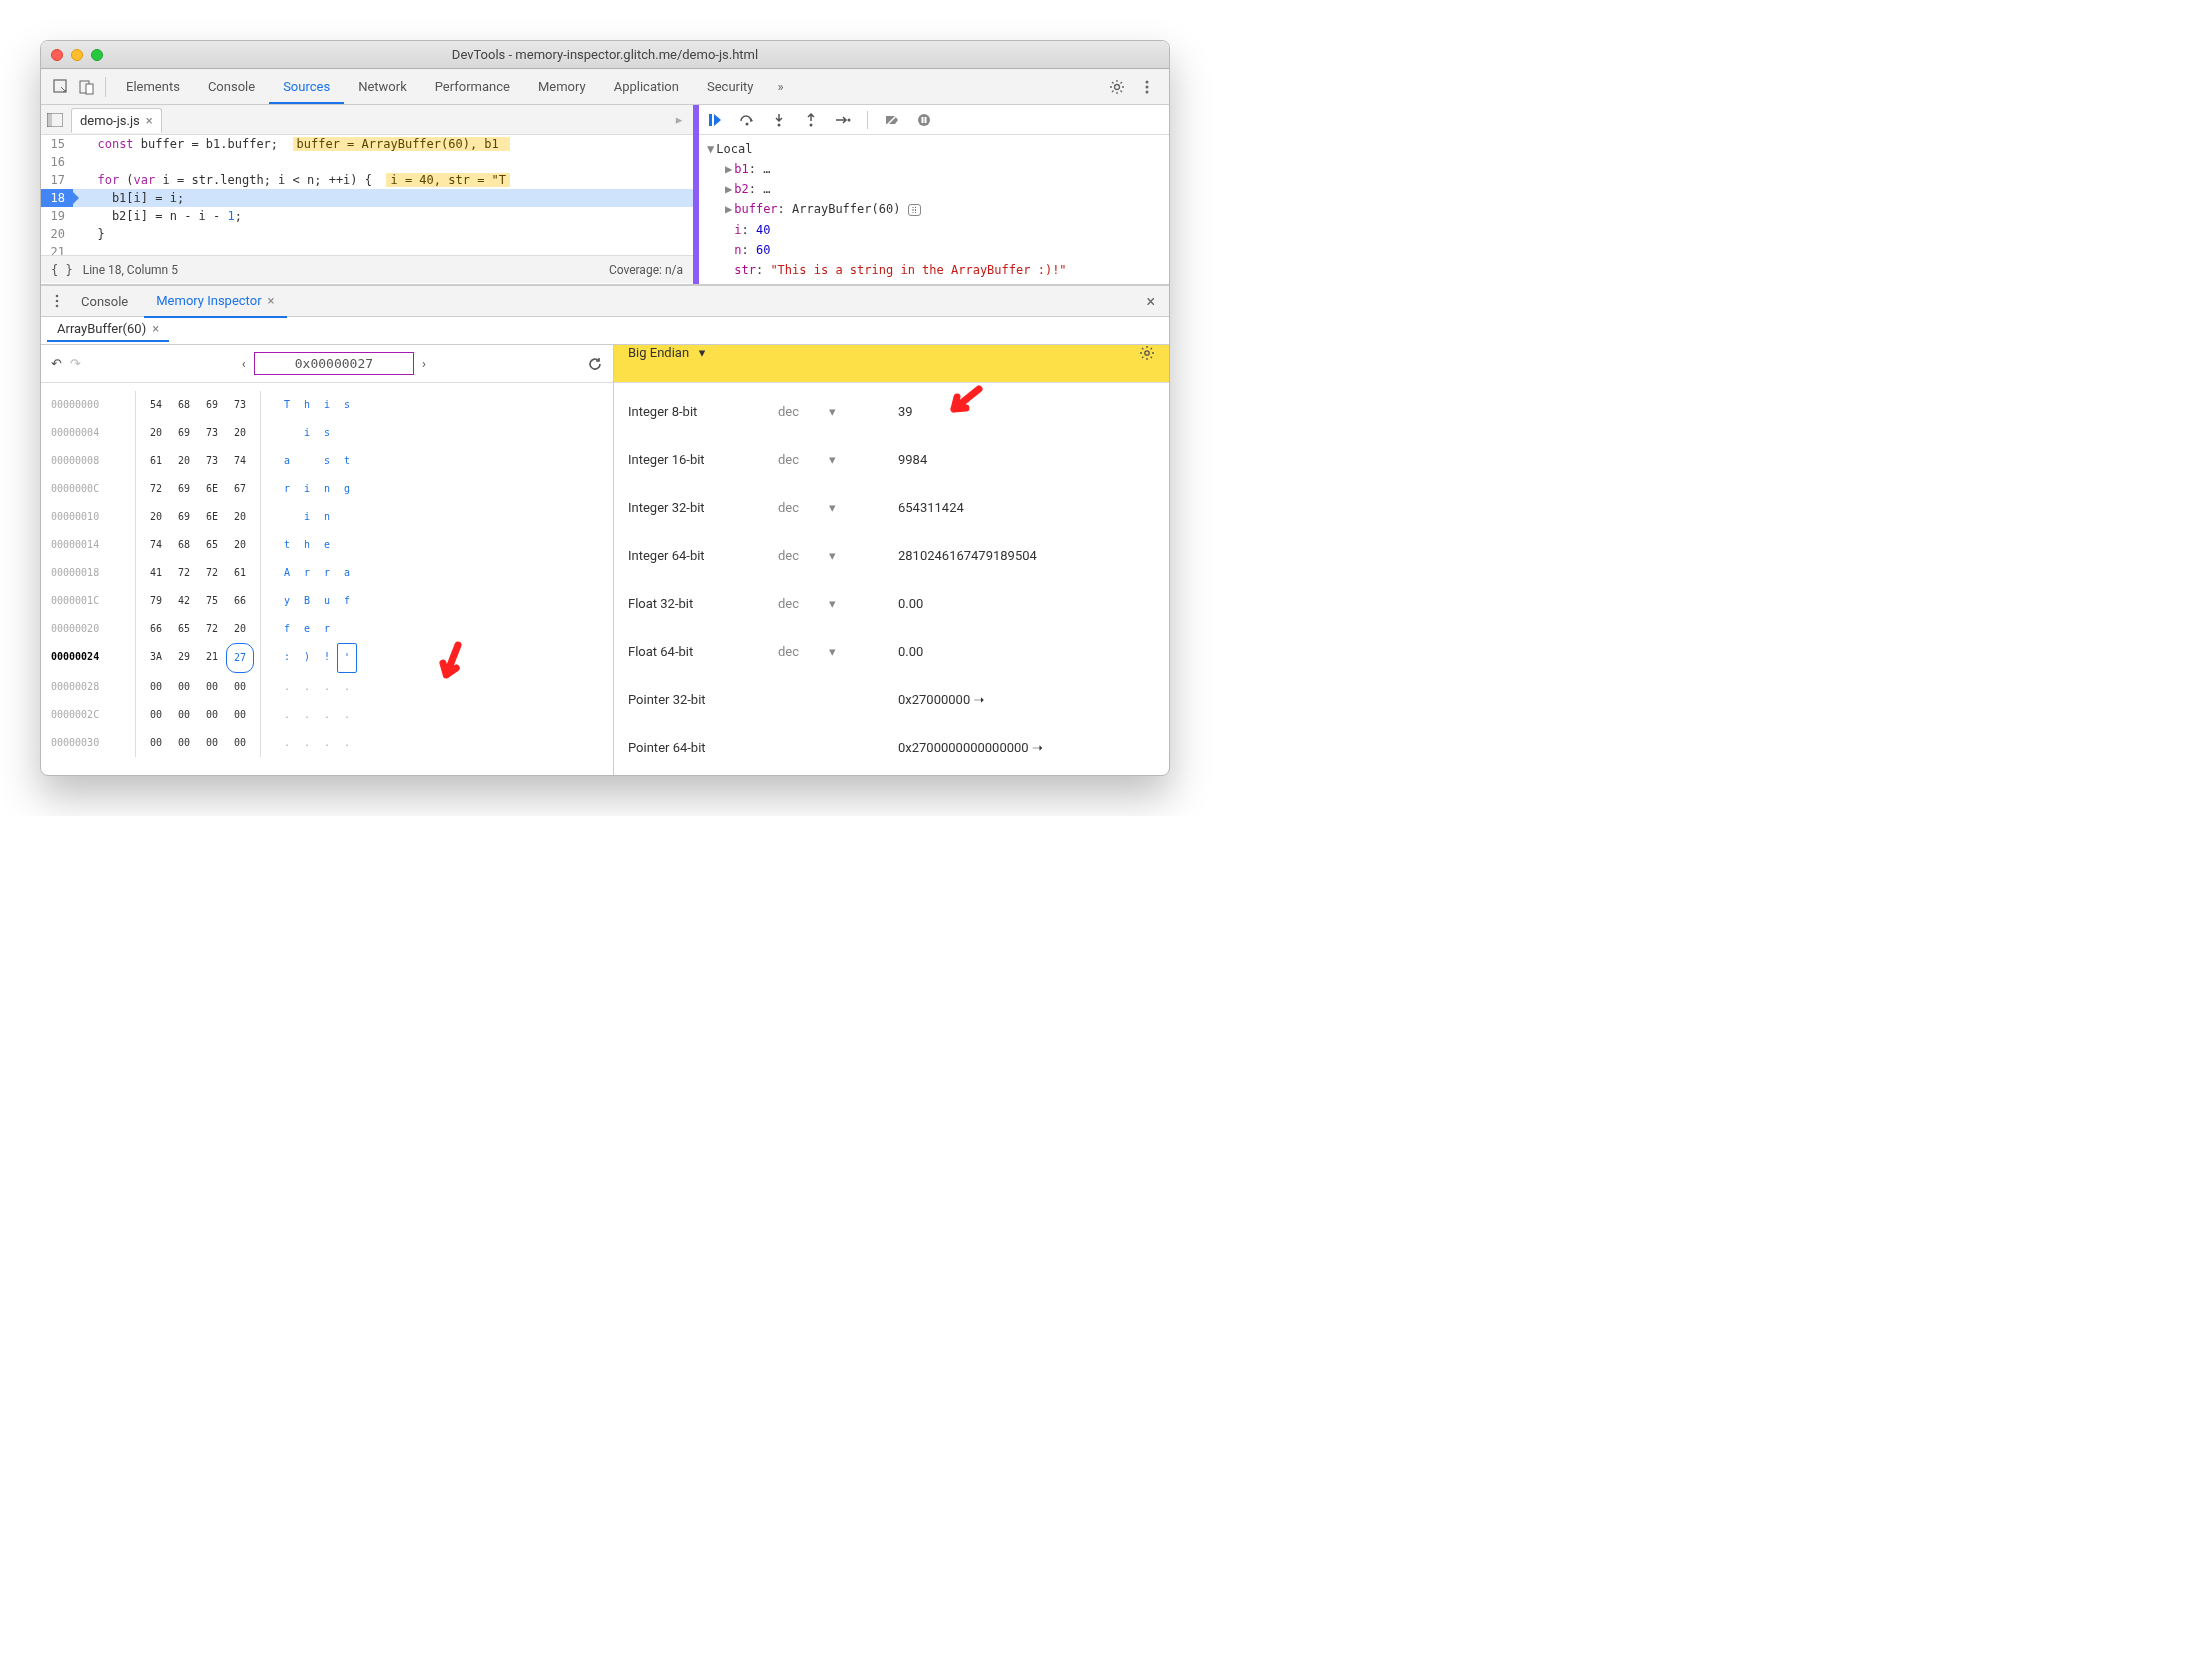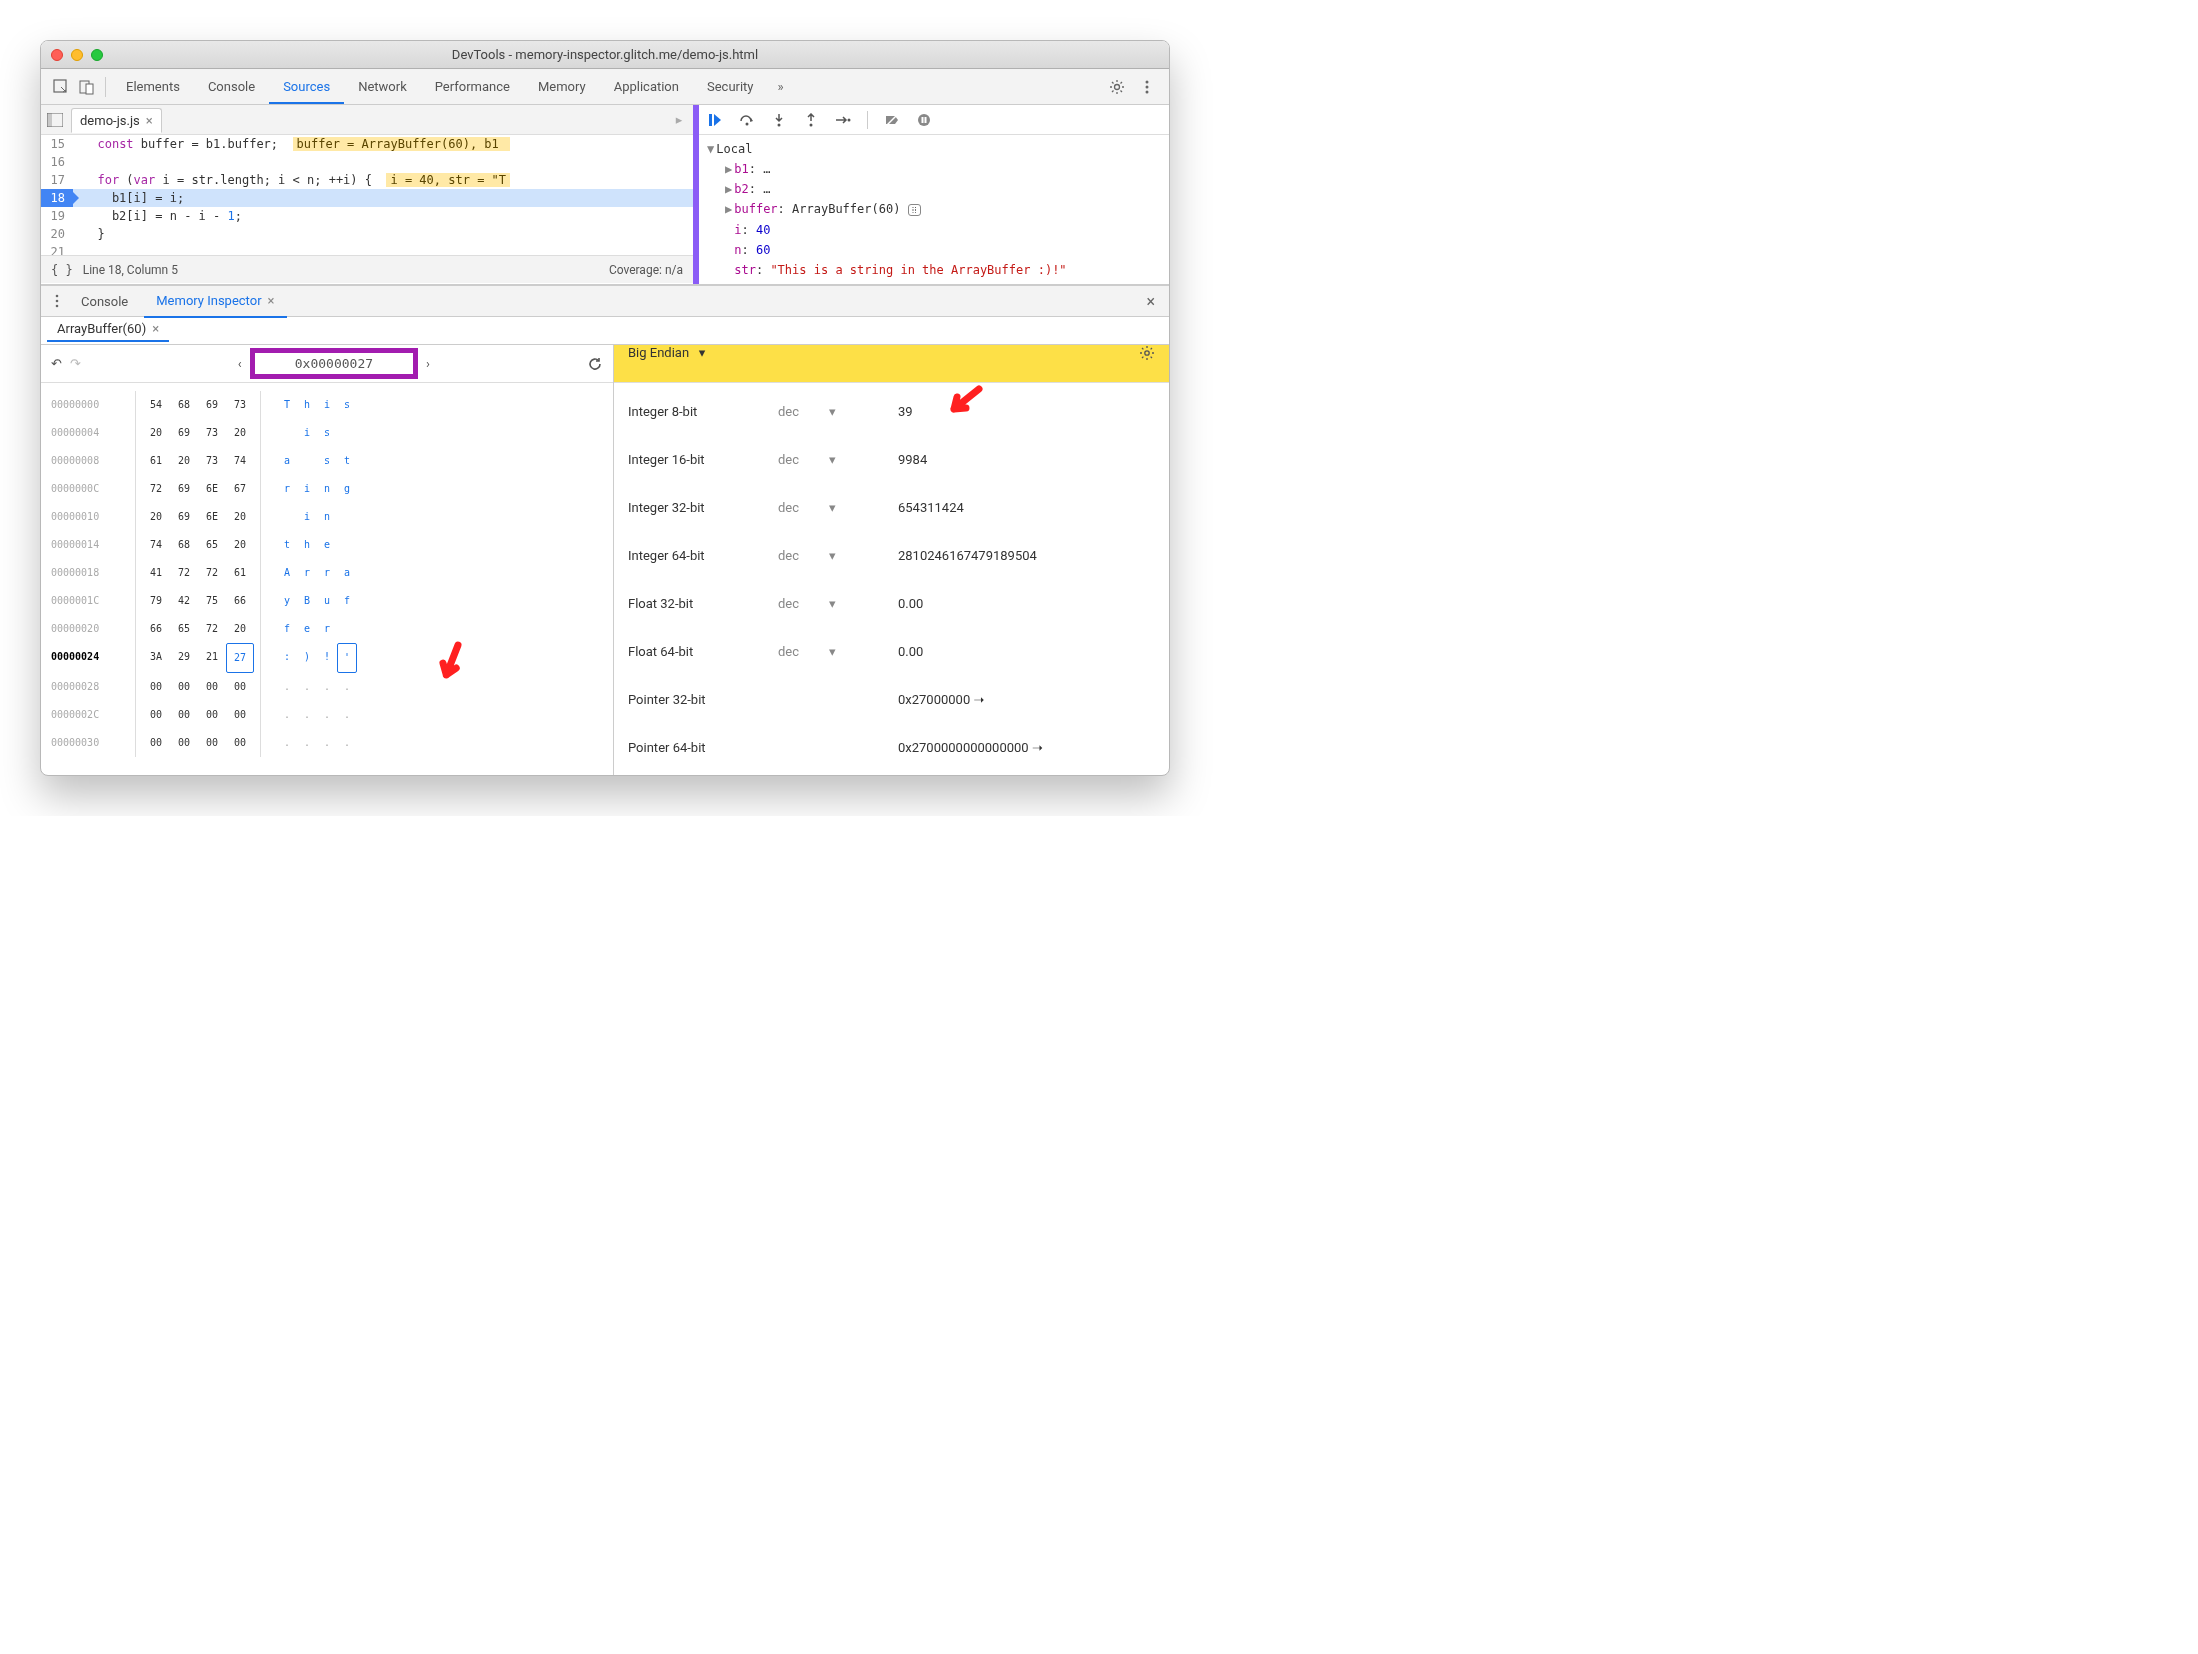--- a/index.html
+++ b/index.html
@@ -48,29 +48,29 @@
 .drawerhdr{display:flex;align-items:center;height:32px;border-top:1px solid #ccc;border-bottom:1px solid #ccc;background:#f3f3f3;padding:0 8px;gap:4px}
 .drawerhdr .dtab{padding:0 12px;height:32px;display:flex;align-items:center;color:#555;gap:6px}
 .drawerhdr .dtab.active{color:#1a73e8;border-bottom:2px solid #1a73e8;margin-bottom:-1px}
 .drawerhdr .spacer{flex:1}
 .memtabs{display:flex;align-items:flex-start;height:28px;border-bottom:1px solid #ccc;padding:0 6px}
 .memtab{padding:4px 10px;border-bottom:2px solid #1a73e8;color:#333;display:flex;gap:6px;align-items:center;margin-bottom:-1px}
 .memrow{display:flex}
 .hexpane{flex:1;border-right:1px solid #ccc}
 .hexbar{display:flex;align-items:center;height:38px;border-bottom:1px solid #ddd;padding:0 10px;gap:8px;color:#555}
 .hexbar .spacer{flex:1}
-.addrfield{border:5px solid #a21caf;padding:3px 40px;font-family:Menlo,monospace;text-align:right}
+.addrfield{border:1px solid #a21caf;padding:3px 40px;font-family:Menlo,monospace;text-align:right}
 .hexgrid{font-family:Menlo,Consolas,monospace;font-size:10px;line-height:28px;padding:8px 0 8px 10px;position:relative}
 .hrow{display:flex}
 .haddr{width:78px;color:#aaa}
 .haddr.sel{color:#000;font-weight:600}
 .hsep{width:1px;background:#ddd;margin:0 6px}
 .hbytes{display:flex;gap:0}
 .hb{width:28px;text-align:center;color:#333}
-.hb.hi{border:1px solid #1a73e8;border-radius:2px;color:#1a73e8}
+.hb.hi{border:1px solid #1a73e8;border-radius:10px;color:#1a73e8}
 .hascii{display:flex;gap:0;margin-left:10px;color:#1a73e8;position:relative}
 .ha{width:20px;text-align:center}
 .ha.hi{border:1px solid #1a73e8;border-radius:2px}
 .ha.dot{color:#aaa}
 .valpane{width:555px}
 .valbar{display:flex;align-items:flex-start;height:38px;border-bottom:1px solid #ddd;padding:0 14px;color:#333;background:#fde047;position:relative}
 .valbar .spacer{flex:1}
 .vallist{padding:4px 0;position:relative}
 .vrow{display:flex;align-items:center;height:48px;padding:0 14px}
 .vrow .lbl{width:150px;color:#333}

